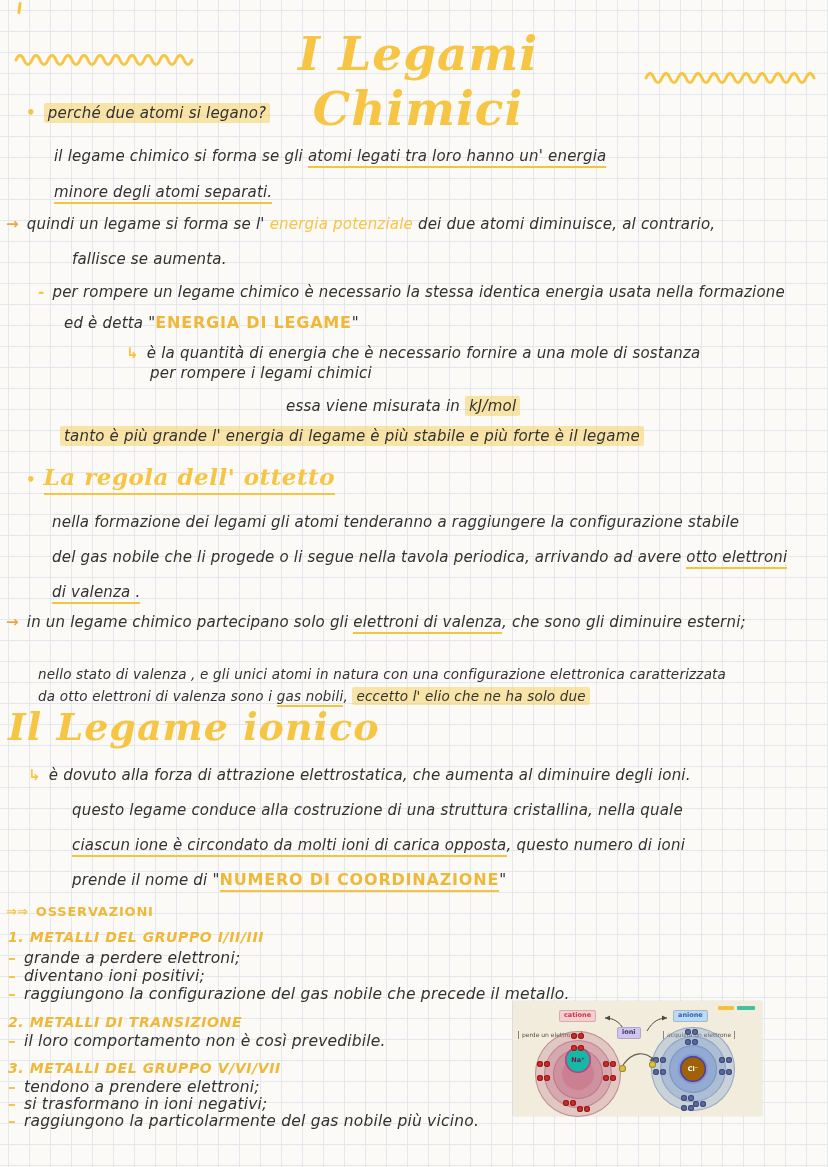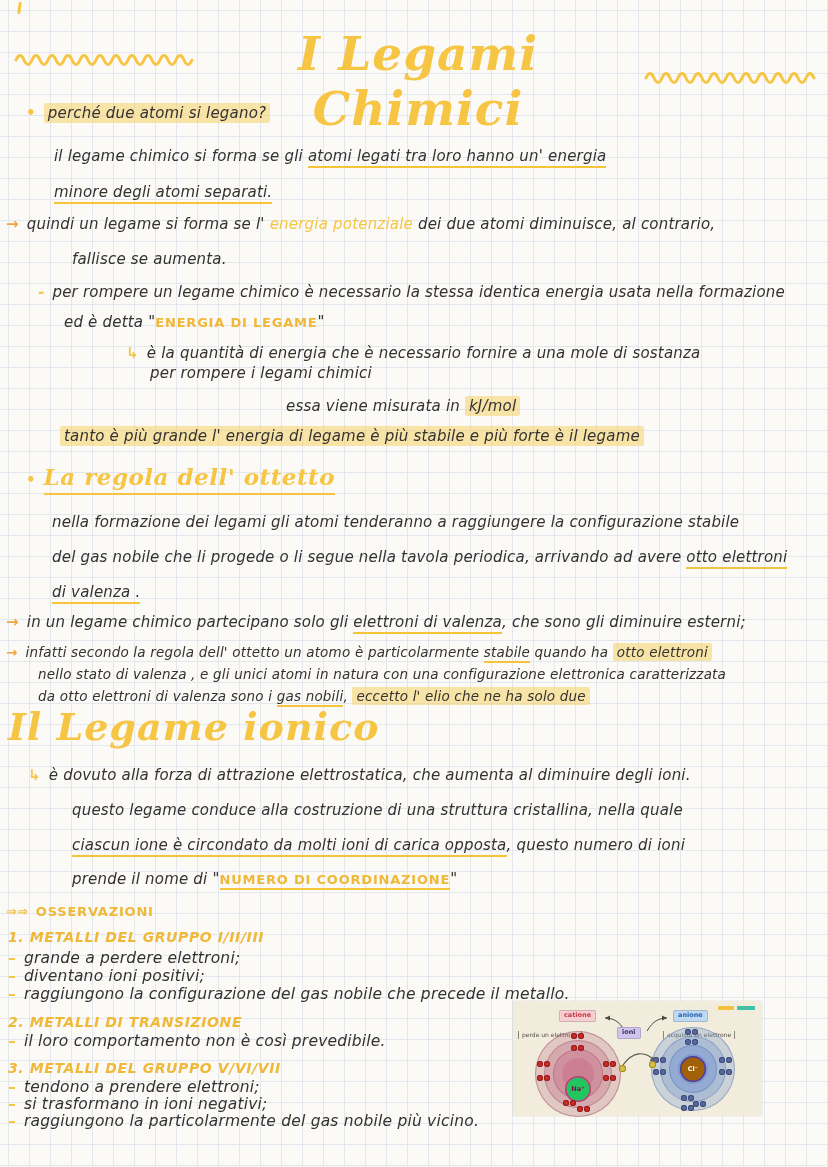--- a/index.html
+++ b/index.html
@@ -18,21 +18,21 @@
                      linear-gradient(90deg,#e3e7ee 1px,transparent 1px);
     background-size:21px 21px;background-position:8px 10px;
     font-family:"DejaVu Sans",sans-serif;
   }
   .line{position:absolute;white-space:nowrap}
   .hw{font-style:italic;font-size:15px;color:var(--ink);letter-spacing:.2px}
   .hw-sm{font-size:13.5px}
   .hl{background:var(--hl);padding:1px 4px;border-radius:2px}
   .ul{border-bottom:2px solid #f4c43c;padding-bottom:1px}
   .yel{color:var(--yellow);font-weight:normal}
-  .caps{color:var(--yellow-deep);font-weight:bold;font-style:normal;font-size:13px;letter-spacing:.8px}
+  .caps{color:var(--yellow-deep);font-weight:bold;font-style:normal;font-size:16px;letter-spacing:.8px}
   .grp{color:var(--yellow-deep);font-weight:bold;font-style:italic;font-size:14px;letter-spacing:.6px}
   .obs-item{font-size:15.5px}
   .marker{font-style:normal;font-weight:bold;color:var(--yellow);margin-right:8px}
   .marker.orange{color:var(--orange)}
   .title{
     position:absolute;left:192px;top:26px;width:452px;text-align:center;
     font-family:"DejaVu Serif",serif;font-style:italic;font-weight:bold;
     font-size:47px;color:var(--yellow);letter-spacing:1px;
   }
   .h-ionico{
@@ -122,23 +122,20 @@
   </div>
   <div class="line hw" style="left:52px;top:548px">
     <span>del gas nobile che li progede o li segue nella tavola periodica, arrivando ad avere </span><span class="ul">otto elettroni</span>
   </div>
   <div class="line hw" style="left:52px;top:583px">
     <span class="ul">di valenza .</span>
   </div>
   <div class="line hw" style="left:6px;top:613px">
     <span class="marker orange">→</span><span>in un legame chimico partecipano solo gli </span><span class="ul">elettroni di valenza</span><span>, che sono gli diminuire esterni;</span>
   </div>
-  <div class="line hw hw-sm" style="left:6px;top:644px">
-    <span class="marker orange">→</span><span>infatti secondo la regola dell' ottetto un atomo è particolarmente </span><span class="ul">stabile</span><span> quando ha </span><span class="hl">otto elettroni</span>
-  </div>
   <div class="line hw hw-sm" style="left:38px;top:666px">
     <span>nello stato di valenza , e gli unici atomi in natura con una configurazione elettronica caratterizzata</span>
   </div>
   <div class="line hw hw-sm" style="left:38px;top:688px">
     <span>da otto elettroni di valenza sono i </span><span class="ul">gas nobili</span><span>, </span><span class="hl">eccetto l' elio che ne ha solo due</span>
   </div>
 
   <div class="h-ionico">Il Legame ionico</div>
   <div class="line hw" style="left:28px;top:766px">
     <span class="marker">↳</span><span>è dovuto alla forza di attrazione elettrostatica, che aumenta al diminuire degli ioni.</span>
@@ -200,21 +197,21 @@
     <div class="chip chip-cation">catione</div>
     <div class="chip chip-ion">ioni</div>
     <div class="chip chip-anion">anione</div>
     <div class="side-label" style="left:5px;top:30px">perde un elettrone</div>
     <div class="side-label" style="left:150px;top:30px">acquista un elettrone</div>
 
     <div class="atom" style="left:22px;top:30px;width:86px;height:86px;background:rgba(190,115,140,.30);box-shadow:inset 0 0 0 1px rgba(150,70,95,.45)">
       <div class="ring" style="inset:9px;background:rgba(190,100,130,.30);box-shadow:inset 0 0 0 1px rgba(150,70,95,.35)"></div>
       <div class="ring" style="inset:18px;background:rgba(195,95,125,.32);box-shadow:inset 0 0 0 1px rgba(150,70,95,.35)"></div>
       <div class="ring" style="inset:27px;background:rgba(200,90,120,.32)"></div>
-      <div class="nucleus" style="left:30px;top:45px;width:26px;height:26px;background:#22c55e;box-shadow:inset 0 0 0 1.5px #d3337f;color:#7e0f49">Na⁺</div>
+      <div class="nucleus" style="left:30px;top:16px;width:26px;height:26px;background:#14b8a6;box-shadow:inset 0 0 0 1.5px #d3337f;color:#7e0f49">Na⁺</div>
     </div>
     <div class="ep red" style="left:58px;top:32px"></div>
     <div class="ep red" style="left:58px;top:44px"></div>
     <div class="ep red" style="left:24px;top:60px"></div>
     <div class="ep red" style="left:24px;top:74px"></div>
     <div class="ep red" style="left:90px;top:60px"></div>
     <div class="ep red" style="left:90px;top:74px"></div>
     <div class="ep red" style="left:50px;top:99px"></div>
     <div class="ep red" style="left:64px;top:105px"></div>
     <div class="edot" style="left:106px;top:64px"></div>

